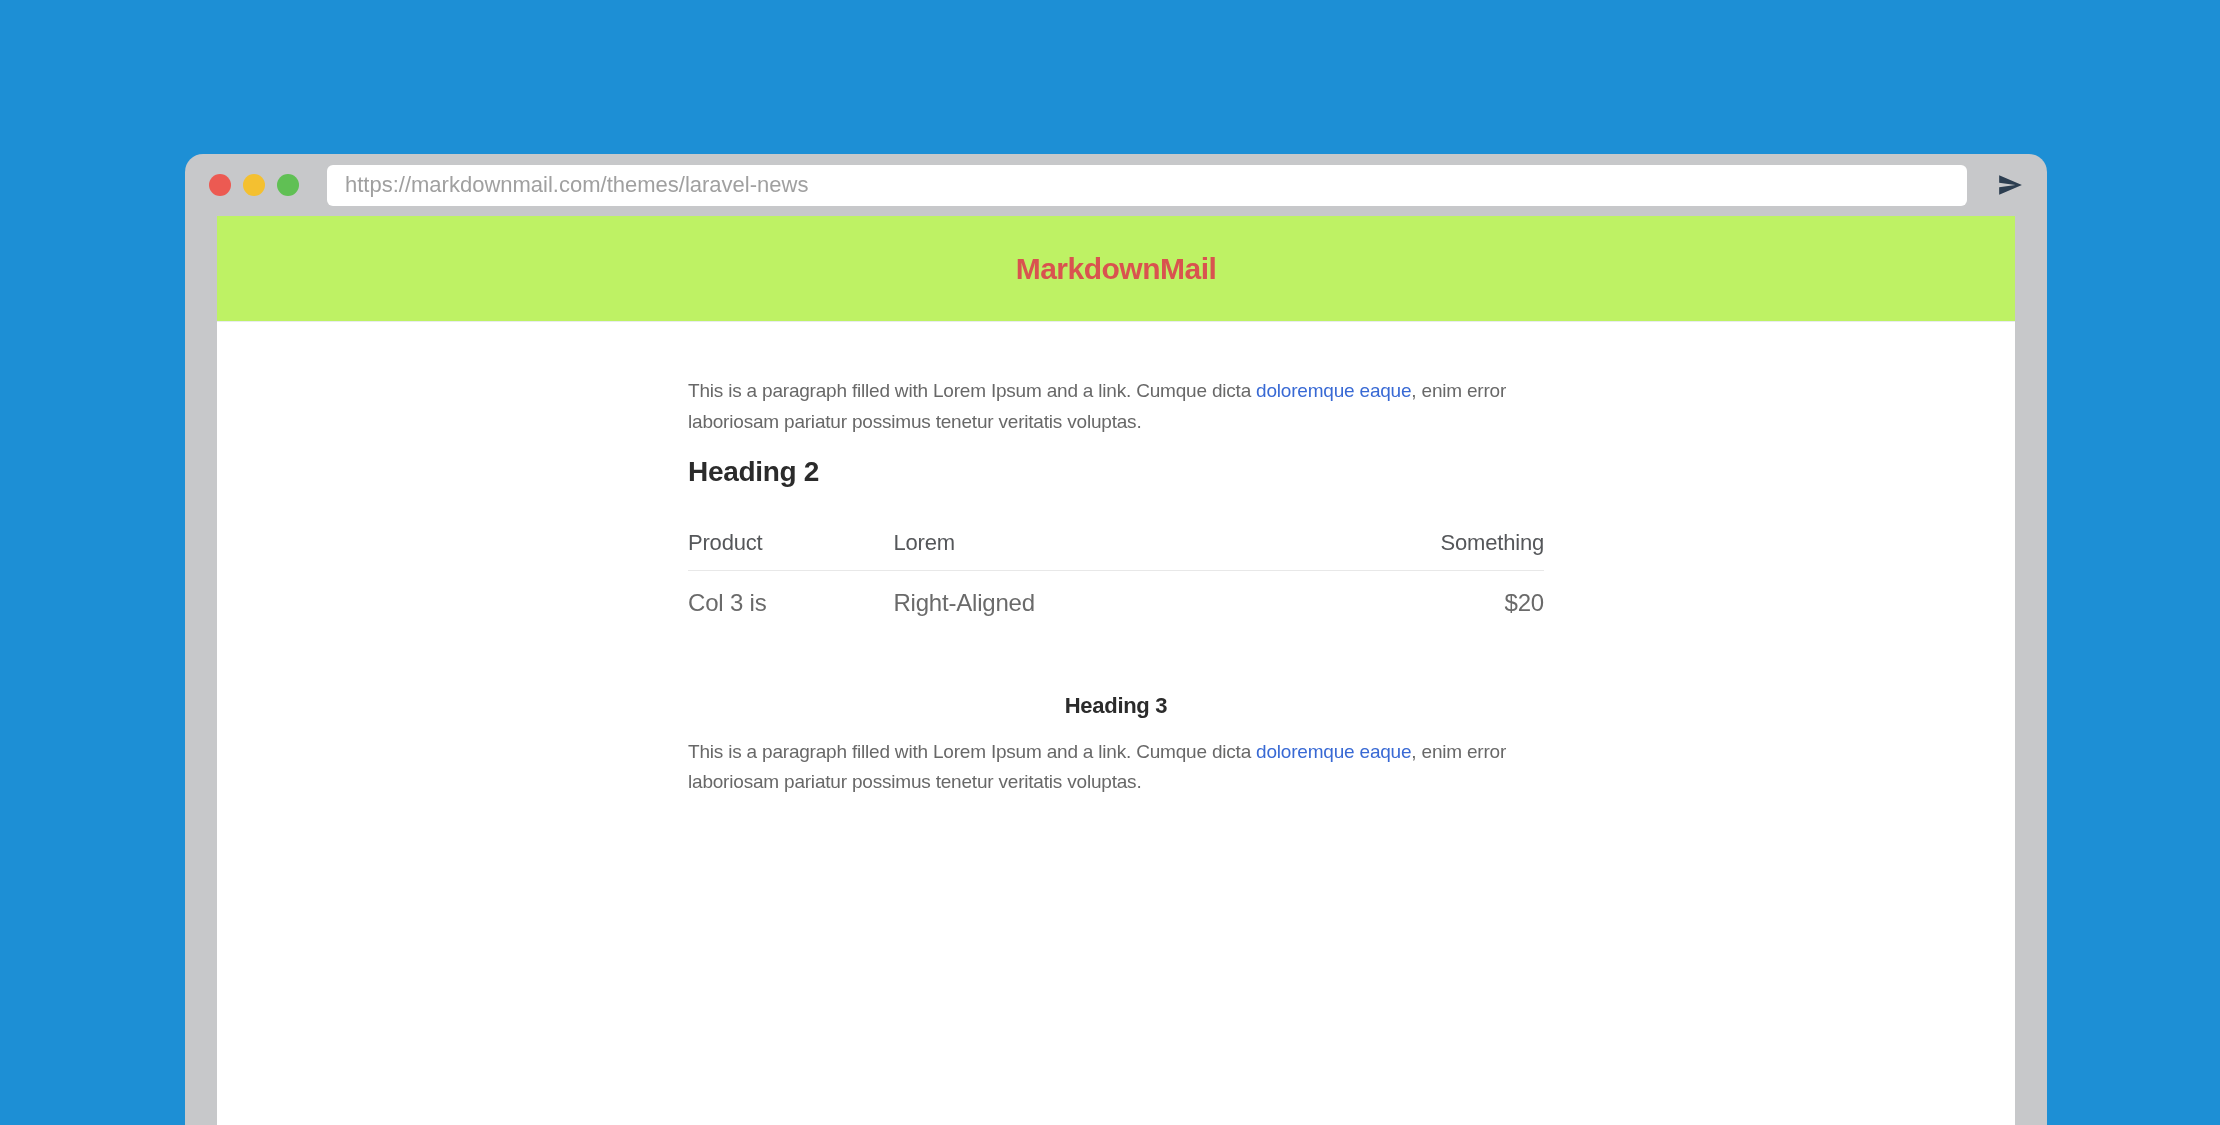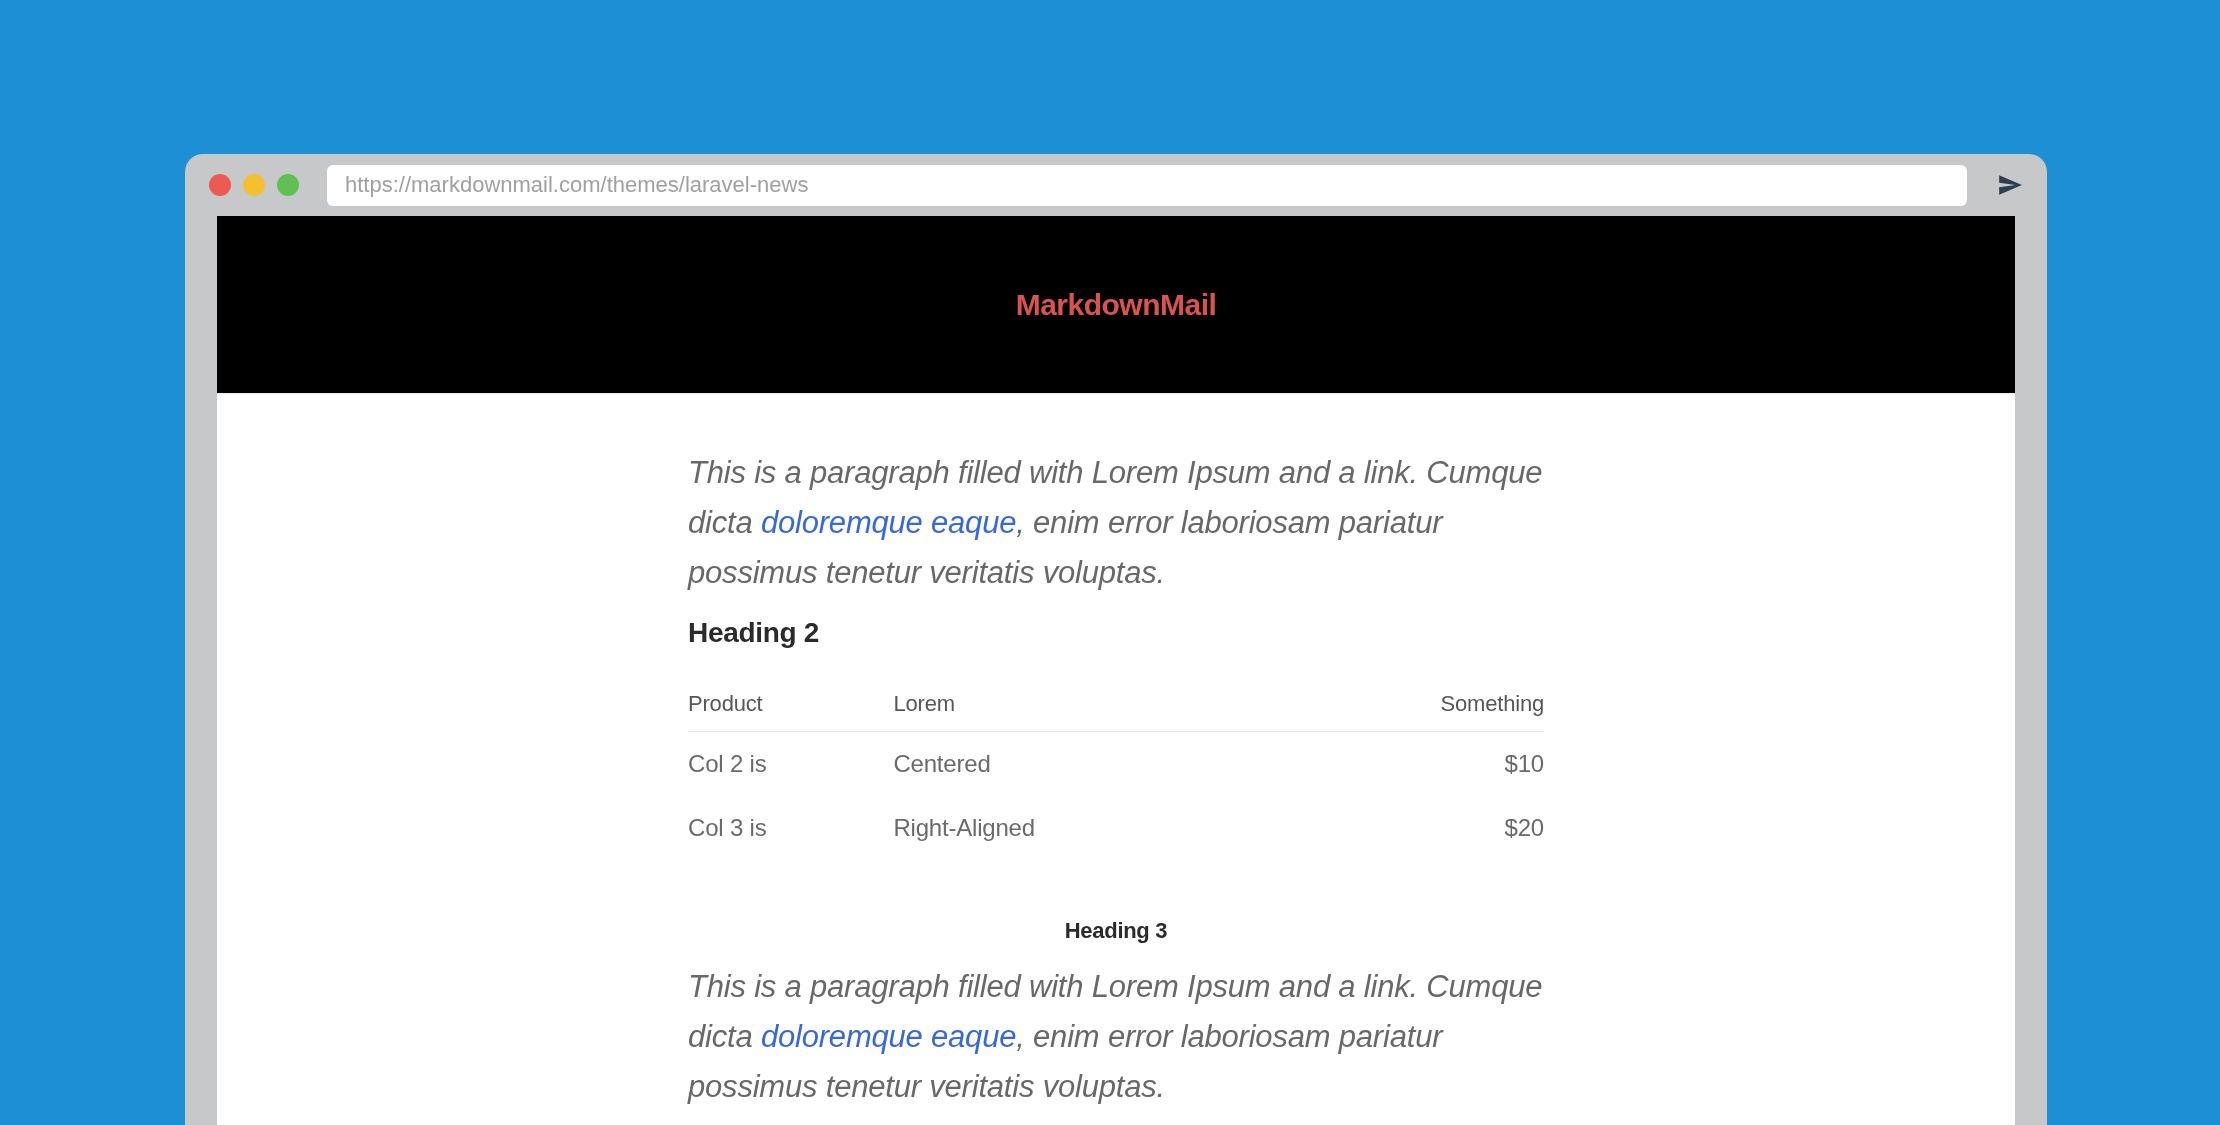--- a/index.html
+++ b/index.html
@@ -71,23 +71,23 @@
       color: #2c3e50;
     }
     
     .content-area {
       background: #ffffff;
       margin: 0 32px;
       height: calc(100% - 62px);
     }
     
     .header-bar {
-      background: #000000;
+      background: #bef264;
       border-bottom: 1px solid #e8ecef;
-      height: 178px;
+      height: 106px;
       display: flex;
       align-items: center;
       justify-content: center;
     }
     
     .brand {
       font-size: 30px;
       font-weight: 700;
       color: #d9534f;
       letter-spacing: -0.5px;
@@ -119,26 +119,25 @@
       font-size: 22px;
       font-weight: 700;
       color: #2b2b2b;
       margin-top: 58px;
       margin-bottom: 18px;
       letter-spacing: -0.3px;
       text-align: center;
     }
     
     p {
-      font-size: 31px;
+      font-size: 19px;
       line-height: 1.62;
       color: #686868;
       margin-bottom: 18px;
       letter-spacing: -0.2px;
-      font-style: italic;
     }
     
     a {
       color: #3869d4;
       text-decoration: none;
     }
     
     table {
       width: 100%;
       border-collapse: collapse;
@@ -208,25 +207,20 @@
       <table>
         <thead>
           <tr>
             <th class="col-product">Product</th>
             <th class="col-link">Lorem</th>
             <th class="col-something">Something</th>
           </tr>
         </thead>
         <tbody>
           <tr>
-            <td>Col 2 is</td>
-            <td>Centered</td>
-            <td>$10</td>
-          </tr>
-          <tr>
             <td>Col 3 is</td>
             <td>Right-Aligned</td>
             <td>$20</td>
           </tr>
         </tbody>
       </table>
 
       <h3>Heading 3</h3>
 
       <p>

